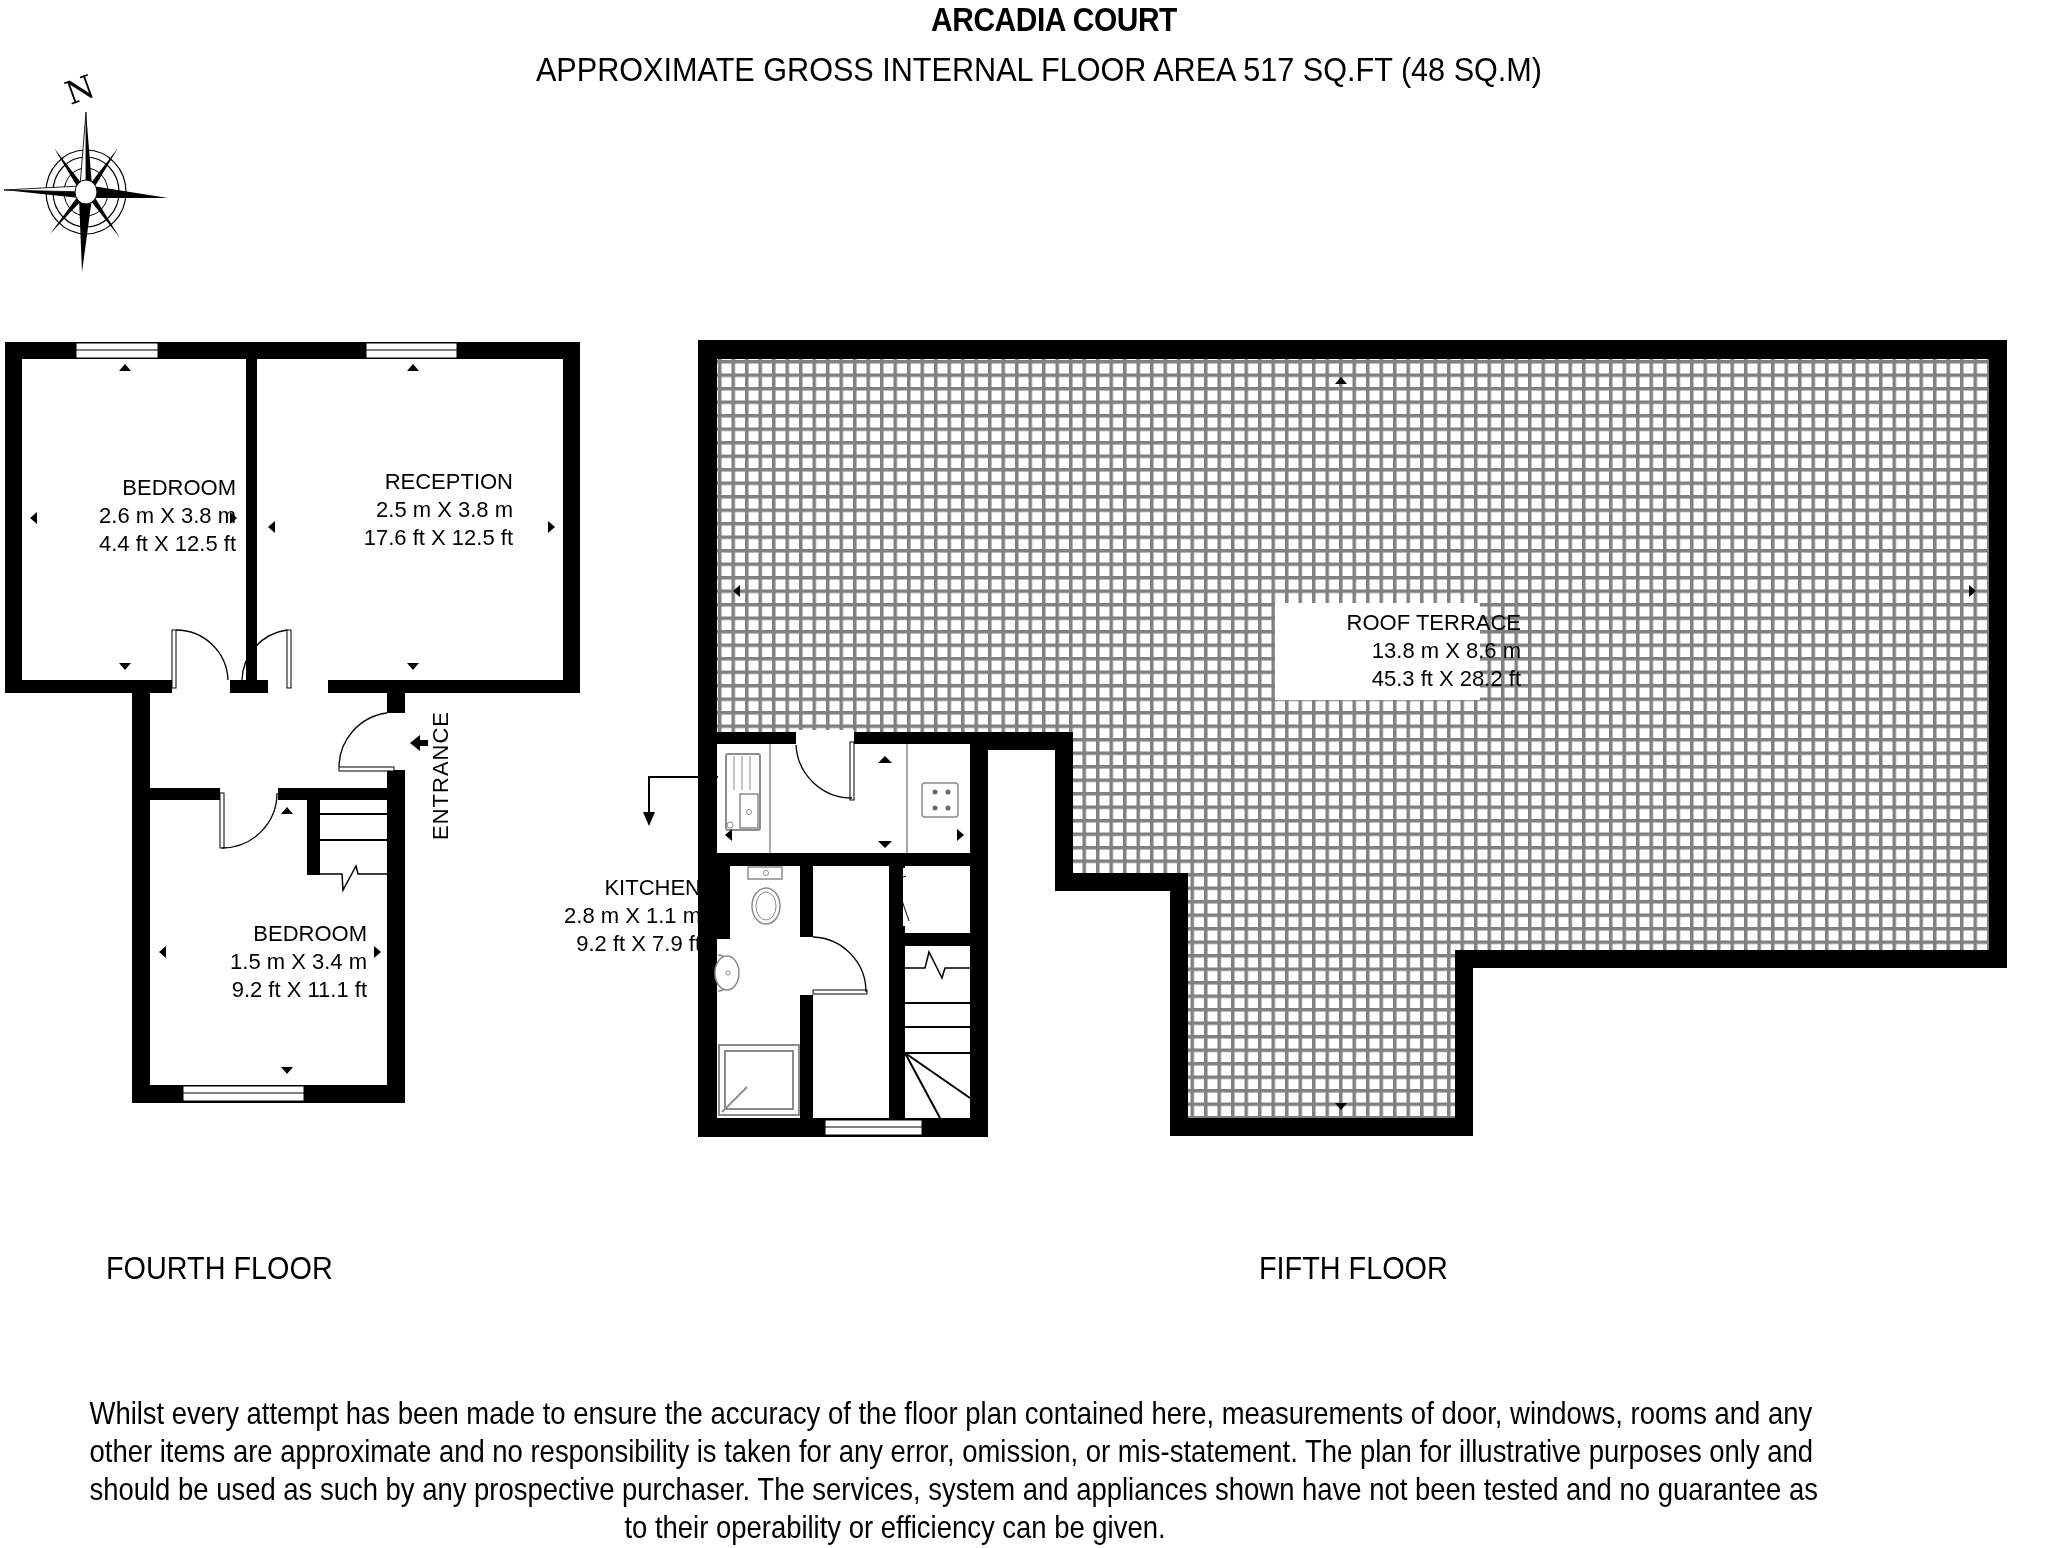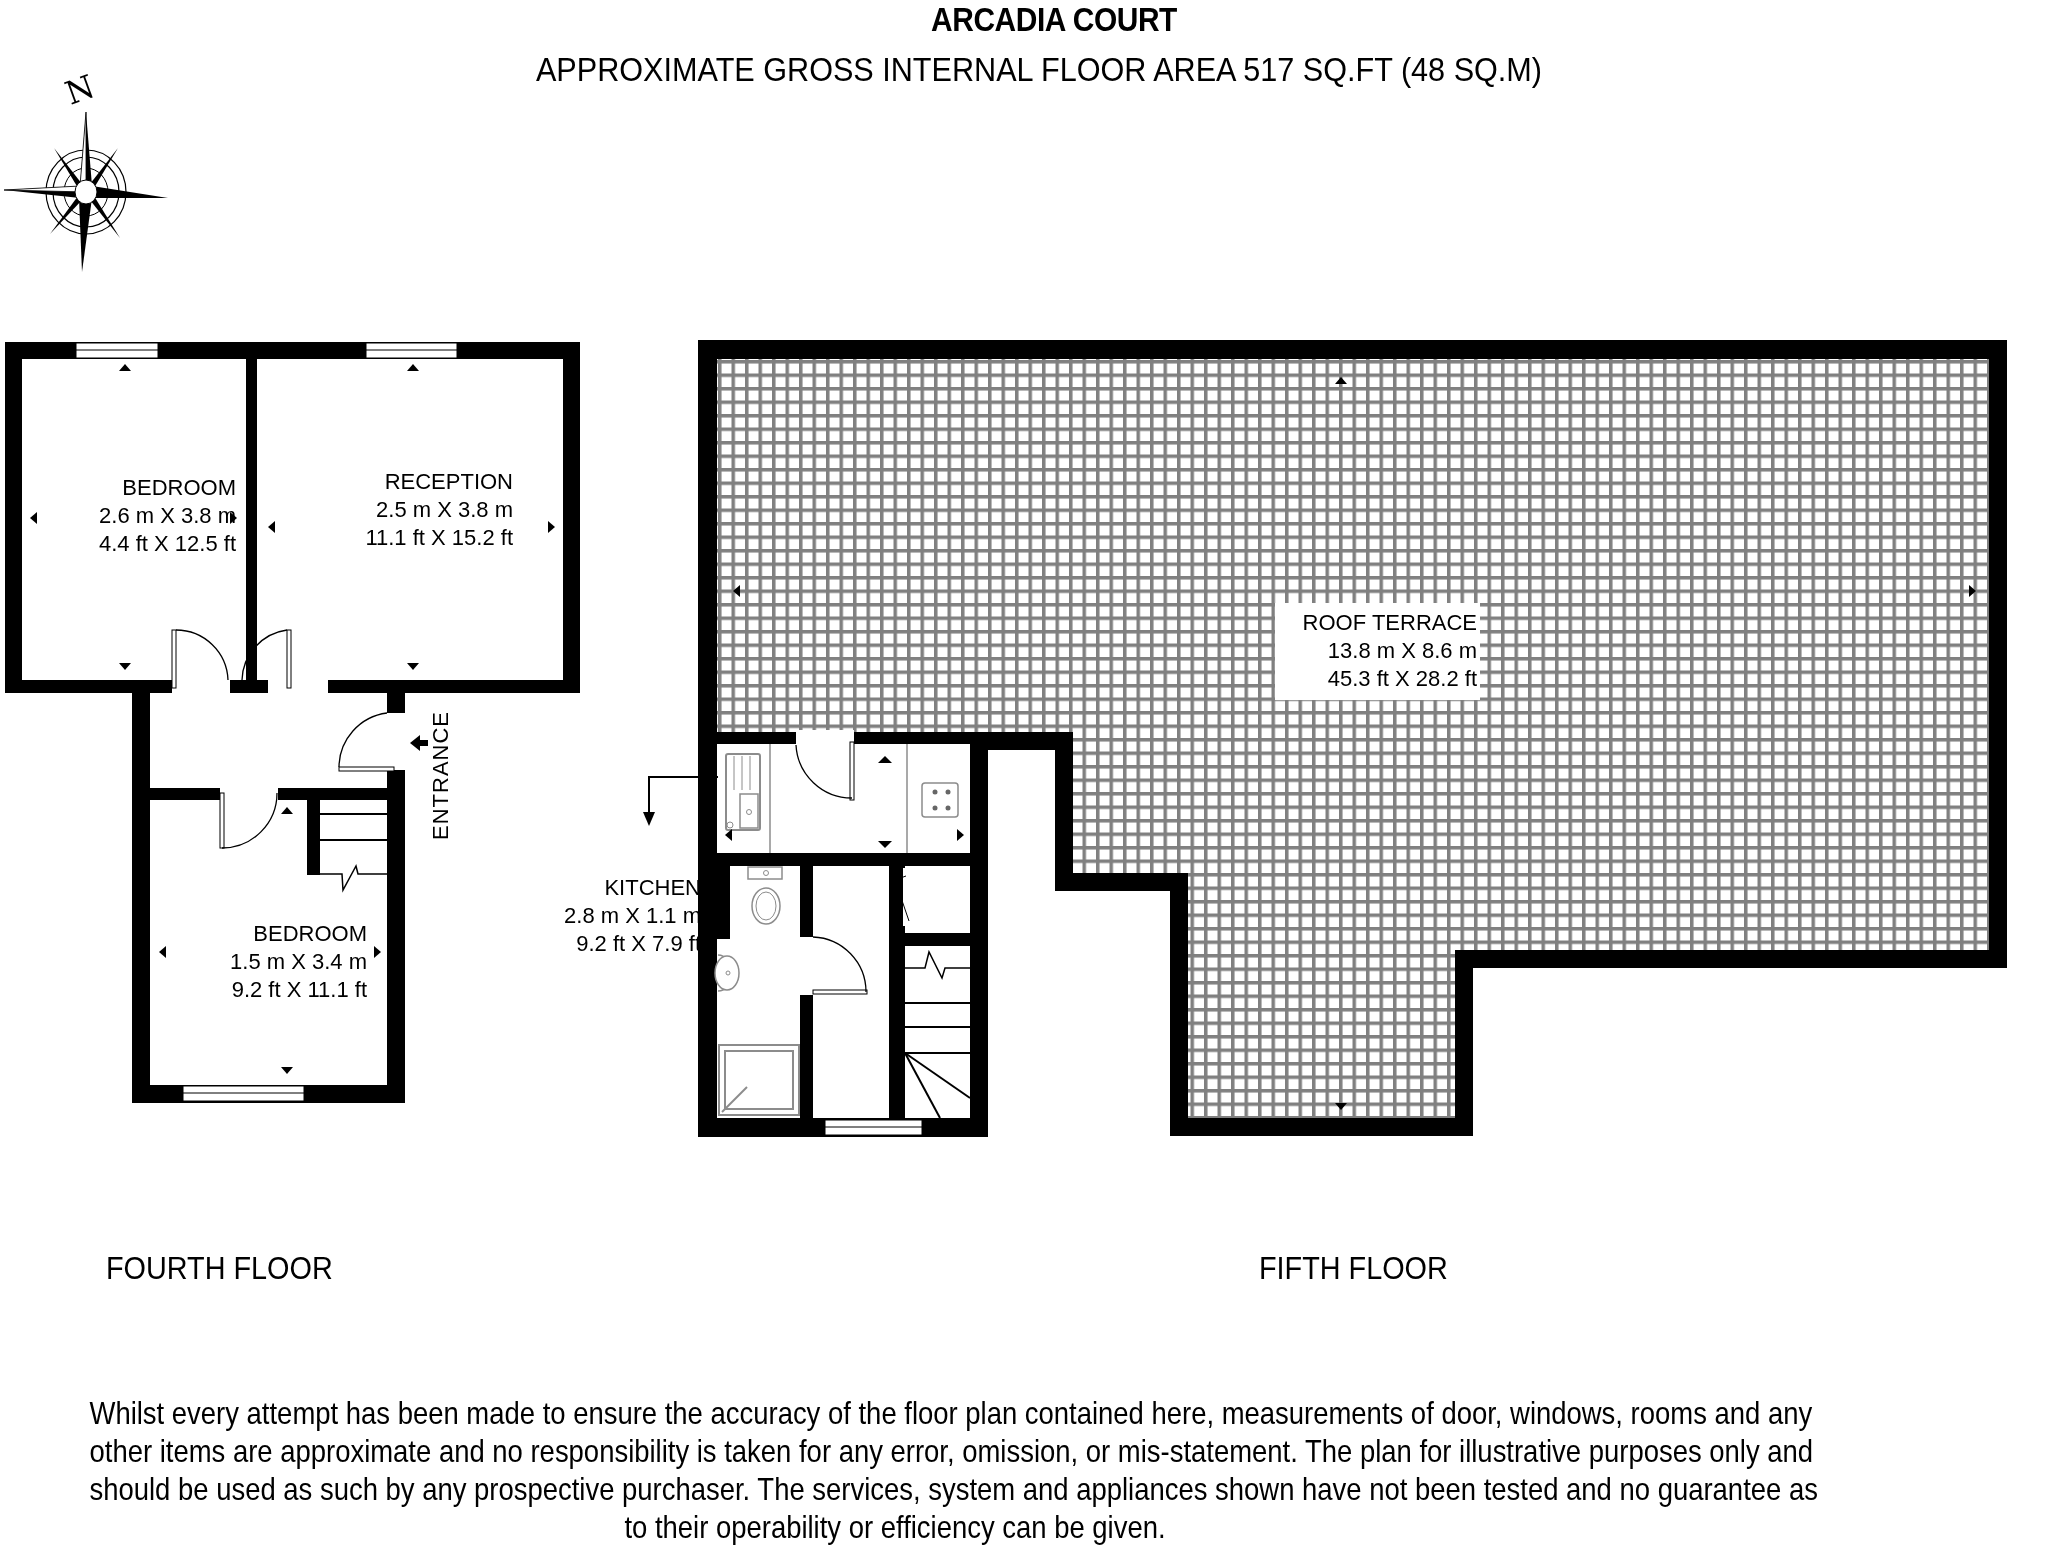--- a/index.html
+++ b/index.html
@@ -195,35 +195,35 @@
 </svg>
 
 <div class="abs room-label" style="left:36px;top:474px;width:200px;">
   <span>BEDROOM</span>
   <span>2.6 m X 3.8 m</span>
   <span>4.4 ft X 12.5 ft</span>
 </div>
 <div class="abs room-label" style="left:313px;top:468px;width:200px;">
   <span>RECEPTION</span>
   <span>2.5 m X 3.8 m</span>
-  <span>11.1 ft X 15.2 ft</span>
+  <span>17.6 ft X 12.5 ft</span>
 </div>
 <div class="abs room-label" style="left:167px;top:920px;width:200px;">
   <span>BEDROOM</span>
   <span>1.5 m X 3.4 m</span>
   <span>9.2 ft X 11.1 ft</span>
 </div>
 <div class="abs entrance" style="left:428px;top:840px;">ENTRANCE</div>
 
 <div class="abs room-label" style="left:501px;top:874px;width:200px;">
   <span>KITCHEN</span>
   <span>2.8 m X 1.1 m</span>
   <span>9.2 ft X 7.9 ft</span>
 </div>
-<div class="abs room-label" style="left:1277px;top:609px;width:200px;">
+<div class="abs room-label" style="left:1321px;top:609px;width:200px;">
   <span>ROOF TERRACE</span>
   <span>13.8 m X 8.6 m</span>
   <span>45.3 ft X 28.2 ft</span>
 </div>
 
 <div class="abs floor-label" style="left:106px;top:1250px;">FOURTH FLOOR</div>
 <div class="abs floor-label" style="left:1259px;top:1250px;">FIFTH FLOOR</div>
 
 <div class="abs footer">
   <span>Whilst every attempt has been made to ensure the accuracy of the floor plan contained here, measurements of door, windows, rooms and any</span>

